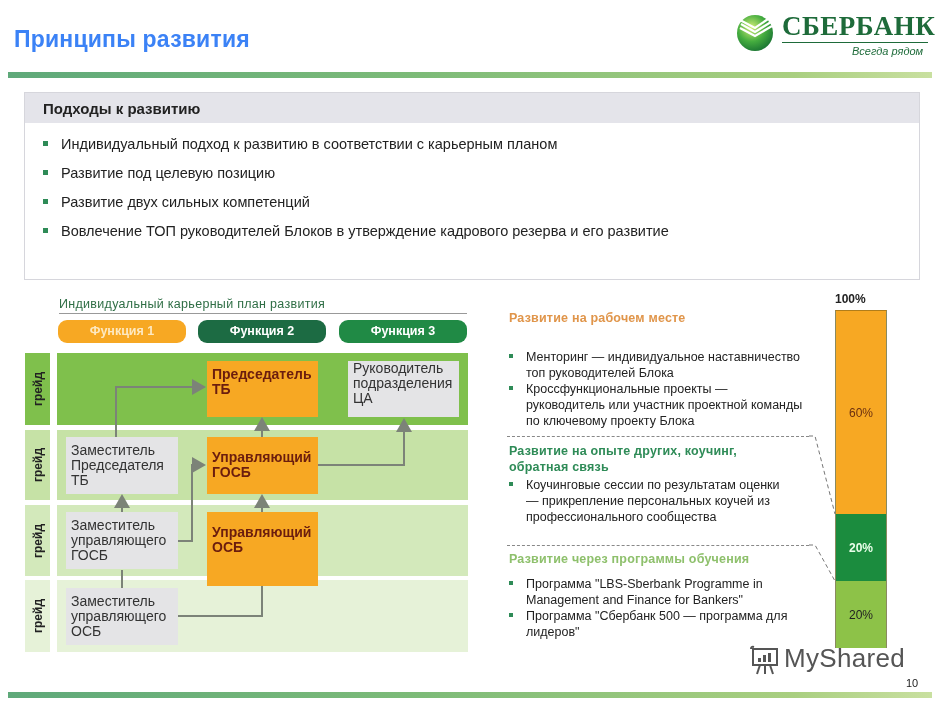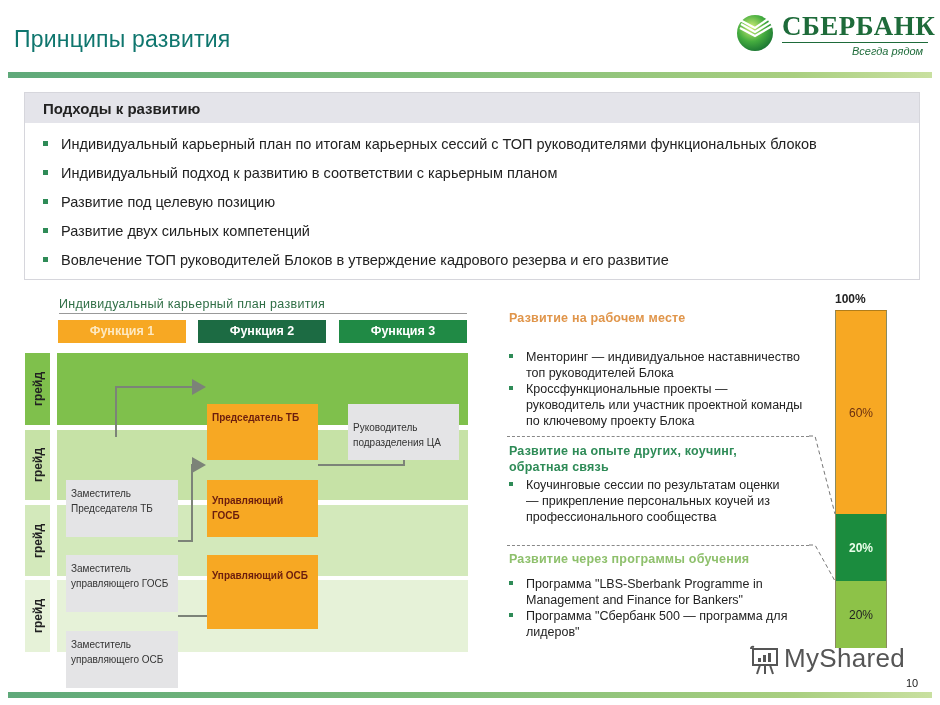--- a/index.html
+++ b/index.html
@@ -2,54 +2,54 @@
 <html><head>
 <meta charset="utf-8">
 <style>
   * { box-sizing: border-box; margin: 0; padding: 0; }
   html, body { width: 940px; height: 705px; background: #ffffff; overflow: hidden; }
   body { position: relative; font-family: "Liberation Sans", "DejaVu Sans", sans-serif; color: #222; }
 
   .abs { position: absolute; }
 
   
-  .page-title { left: 14px; top: 26px; font-size: 23px; font-weight: normal; color: #0f766e; letter-spacing: 0.2px; }
+  .page-title { left: 14px; top: 26px; font-size: 23px; font-weight: bold; color: #3b82f6; letter-spacing: 0.2px; }
   .top-rule { left: 8px; top: 72px; width: 924px; height: 6px;
     background: linear-gradient(90deg, #5fa97a 0%, #7dbb78 45%, #a9cf80 85%, #c9e0a0 100%); }
   .logo { left: 735px; top: 8px; width: 200px; height: 56px; }
   .logo-name { left: 782px; top: 11px; font-family: "Liberation Serif", "DejaVu Serif", serif; font-size: 27px; font-weight: bold; color: #1e6b3a; letter-spacing: 0.5px; }
   .logo-line { left: 782px; top: 42px; width: 146px; height: 1px; background: #1e6b3a; }
   .logo-tag { left: 852px; top: 45px; font-size: 11px; font-style: italic; color: #1e6b3a; }
 
   
   .approaches { left: 24px; top: 92px; width: 896px; height: 188px; border: 1px solid #d6d6dc; background: #fff; }
   .approaches-head { left: 0; top: 0; width: 100%; height: 30px; background: #e4e4ea; }
   .approaches-title { left: 18px; top: 7px; font-size: 15px; font-weight: bold; color: #222; }
   .approaches ul { position: absolute; left: 14px; top: 40px; list-style: none; }
   .approaches li { position: relative; padding-left: 22px; height: 29px; font-size: 14.5px; color: #222; line-height: 22px; }
   .approaches li::before { content: ""; position: absolute; left: 4px; top: 8px; width: 5px; height: 5px; background: #2e8b57; }
 
   
   .plan-title { left: 59px; top: 297px; font-size: 12.5px; color: #2f6e45; letter-spacing: 0.3px; }
   .plan-rule { left: 59px; top: 313px; width: 408px; height: 1px; background: #999; }
-  .func { top: 320px; height: 23px; font-size: 12.5px; font-weight: bold; color: #fff; text-align: center; line-height: 23px; }
+  .func { top: 320px; height: 23px; font-size: 12.5px; font-weight: bold; color: #fff; text-align: center; line-height: 23px; border-radius: 9px; }
   .func-1 { left: 58px; width: 128px; background: #f7a823; color: #fde9c2; }
   .func-2 { left: 198px; width: 128px; background: #1c6b43; }
   .func-3 { left: 339px; width: 128px; background: #208a45; }
 
   .band { left: 57px; width: 411px; }
   .grade { left: 25px; width: 25px; }
   .band-1 { top: 353px; height: 72px; background: #7fc04c; }
   .band-2 { top: 430px; height: 70px; background: #c6e2a6; }
   .band-3 { top: 505px; height: 71px; background: #d3e9bb; }
   .band-4 { top: 580px; height: 72px; background: #e6f2d8; }
   .grade-label { display: flex; align-items: center; justify-content: center; }
   .grade-label span { transform: rotate(-90deg); font-size: 12px; font-weight: bold; color: #222; white-space: nowrap; }
 
-  .box { font-size: 10px; line-height: 15px; padding: 6px 5px; margin-top: 43px; }
+  .box { font-size: 14px; line-height: 15px; padding: 6px 5px; }
   .box.orange { background: #f7a823; color: #6b1d0e; font-weight: bold; }
   .box.grey { background: #e4e4e6; color: #333; }
 
   svg.arrows { position: absolute; left: 0; top: 0; width: 940px; height: 705px; pointer-events: none; }
 
   
   .dev-head { font-size: 12.5px; font-weight: bold; letter-spacing: 0.2px; }
   .dev-head.orange { color: #e0954a; }
   .dev-head.green { color: #2e8b57; }
   .dev-head.lightgreen { color: #8ec06c; }
@@ -101,21 +101,20 @@
 <div class="abs logo-name">СБЕРБАНК</div>
 <div class="abs logo-line"></div>
 <div class="abs logo-tag">Всегда рядом</div>
 <div class="abs top-rule"></div>
 
 <div class="abs approaches">
   <div class="abs approaches-head">
     <div class="abs approaches-title">Подходы к развитию</div>
   </div>
   <ul>
-    <li>Индивидуальный карьерный план по итогам карьерных сессий с ТОП  руководителями функциональных блоков</li>
     <li>Индивидуальный подход к развитию в соответствии с карьерным планом</li>
     <li>Развитие под целевую позицию</li>
     <li>Развитие двух сильных компетенций</li>
     <li>Вовлечение ТОП руководителей Блоков в утверждение кадрового резерва и его развитие</li>
   </ul>
 </div>
 
 <div class="abs plan-title">Индивидуальный  карьерный план развития</div>
 <div class="abs plan-rule"></div>
 
@@ -161,21 +160,21 @@
 
     <polyline points="262,512 262,496" marker-end="url(#ah)"></polyline>
 
     <polyline points="122,588 122,570"></polyline>
 
     <polyline points="178,616 262,616 262,572" marker-end="url(#ah)"></polyline>
   </g>
 </svg>
 
 <div class="abs box orange" style="left:207px;top:361px;width:111px;height:56px;">Председатель ТБ</div>
-<div class="abs box grey" style="left:348px;top:361px;width:111px;height:56px;padding-top:16px;">Руководитель подразделения ЦА</div>
+<div class="abs box grey" style="left:348px;top:361px;width:111px;height:56px;padding-top:0;">Руководитель подразделения ЦА</div>
 <div class="abs box grey" style="left:66px;top:437px;width:112px;height:57px;">Заместитель Председателя ТБ</div>
 <div class="abs box orange" style="left:207px;top:437px;width:111px;height:57px;padding-top:13px;">Управляющий ГОСБ</div>
 <div class="abs box grey" style="left:66px;top:512px;width:112px;height:57px;">Заместитель управляющего ГОСБ</div>
 <div class="abs box orange" style="left:207px;top:512px;width:111px;height:74px;padding-top:13px;">Управляющий ОСБ</div>
 <div class="abs box grey" style="left:66px;top:588px;width:112px;height:57px;">Заместитель управляющего ОСБ</div>
 
 <div class="abs dev-head orange" style="left:509px;top:311px;">Развитие на рабочем месте</div>
 <ul class="abs dev-list" style="left:506px;top:349px;width:300px;">
   <li>Менторинг — индивидуальное наставничество   топ руководителей Блока</li>
   <li>Кроссфункциональные проекты  — руководитель или участник  проектной команды по ключевому проекту  Блока</li>

